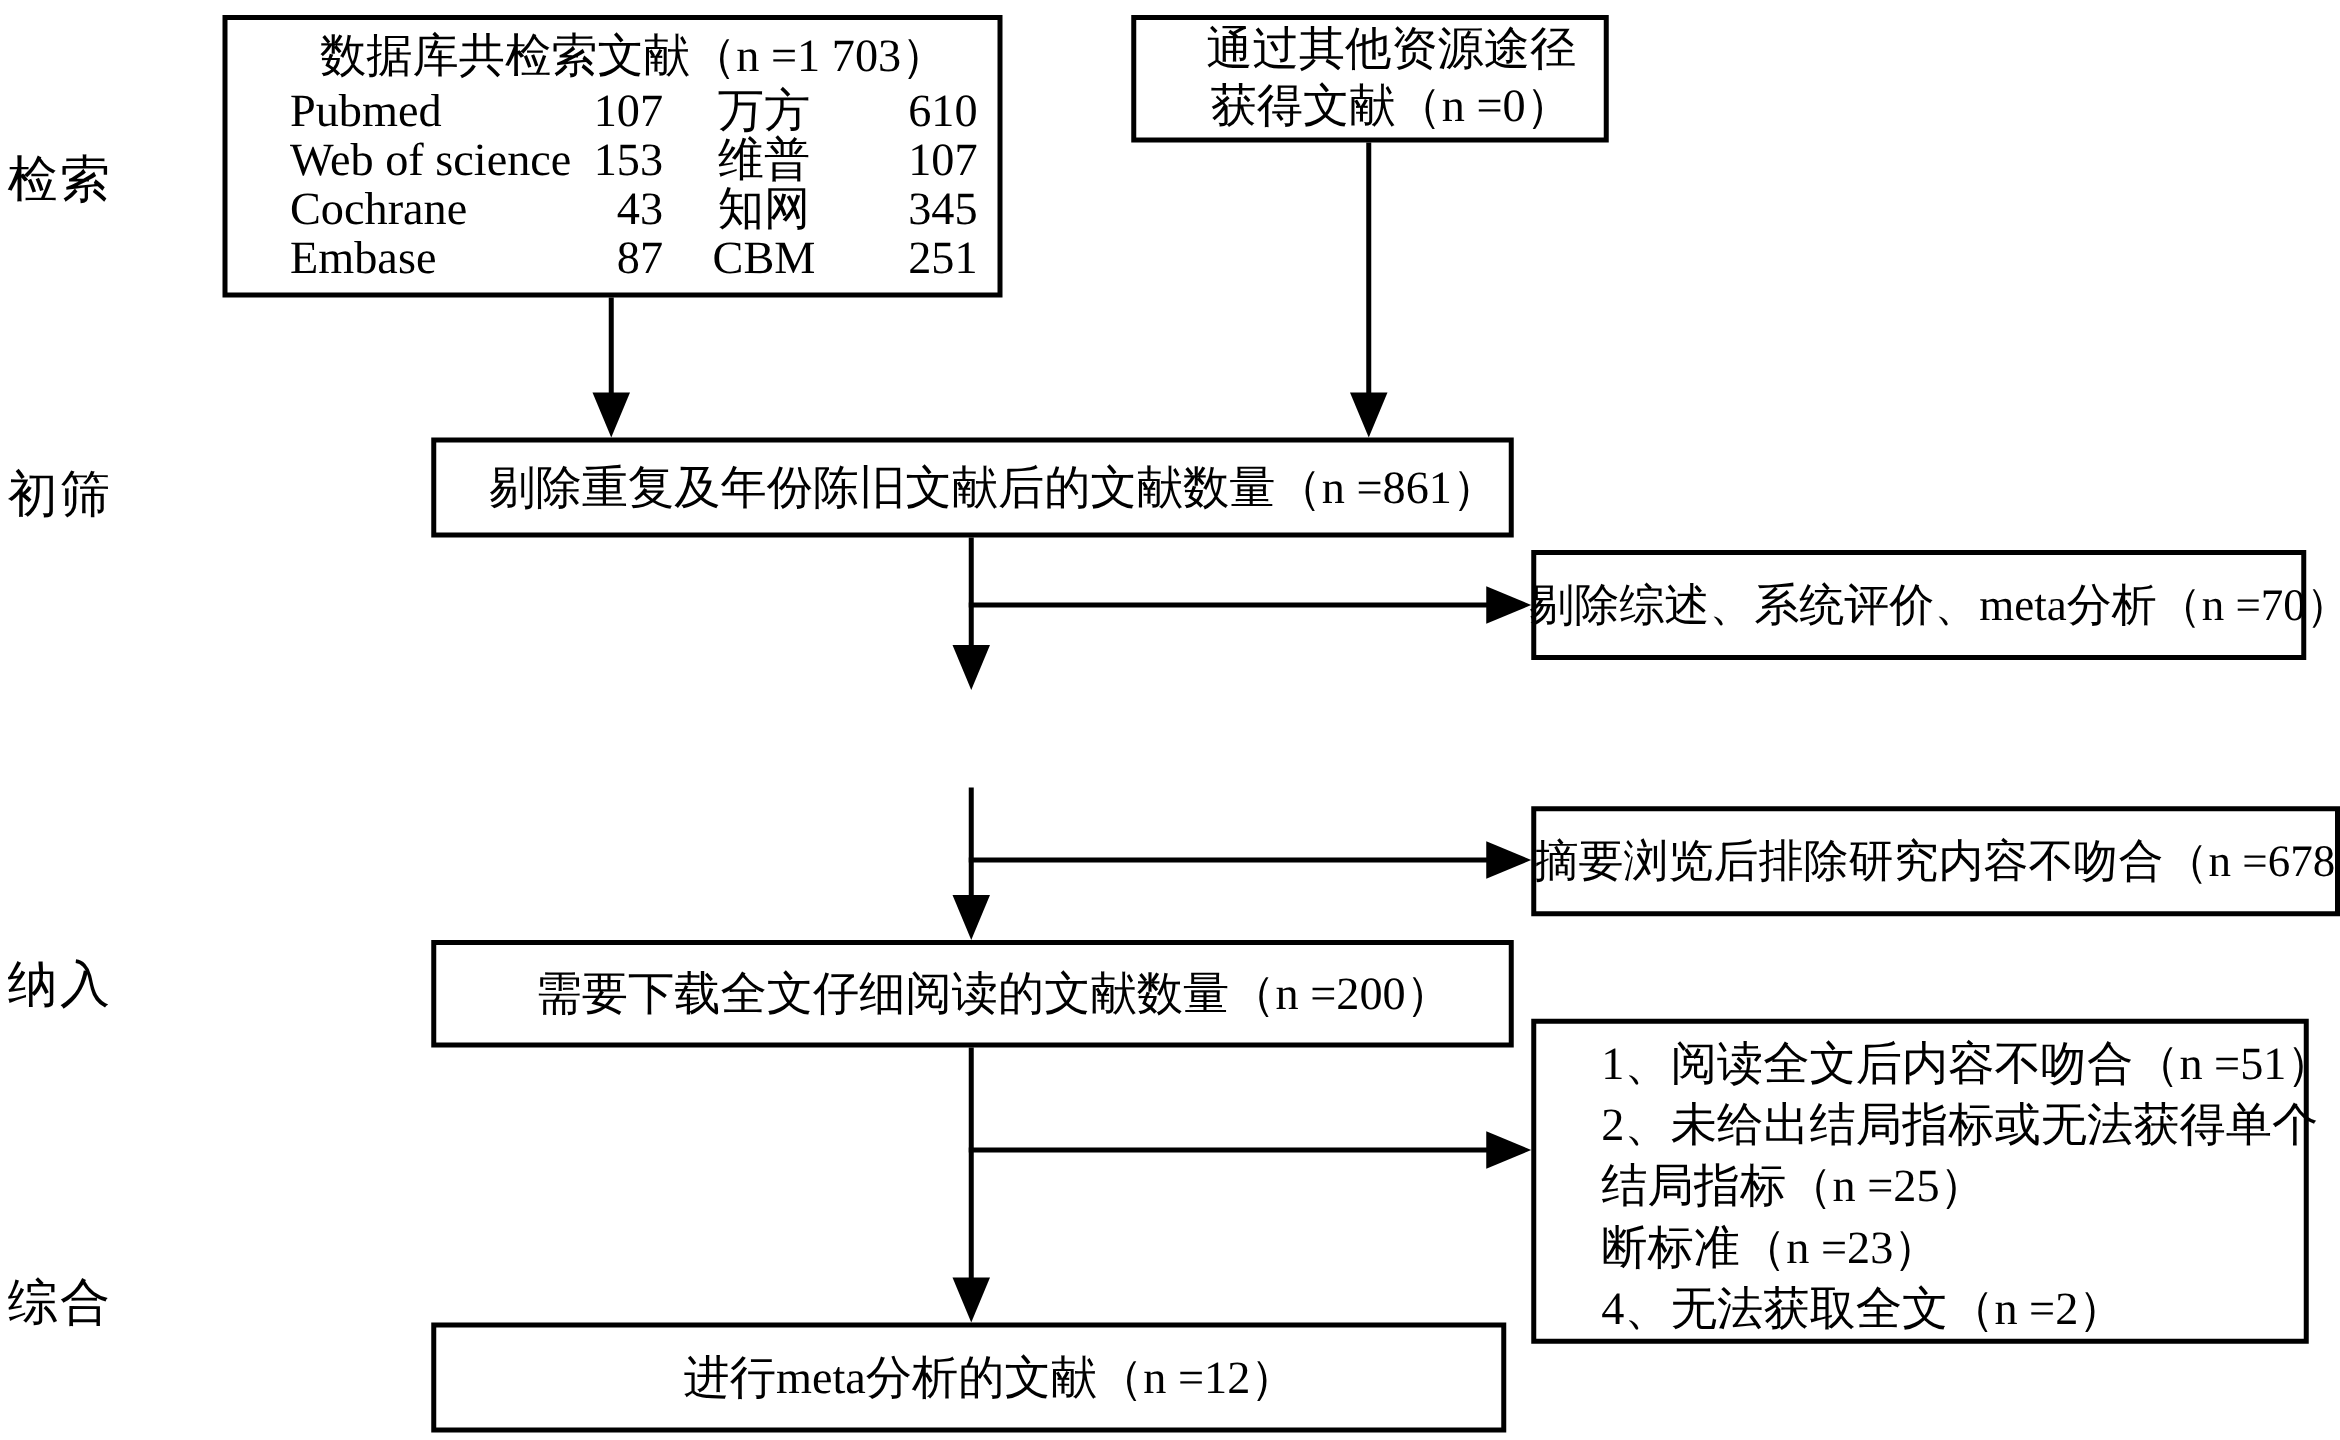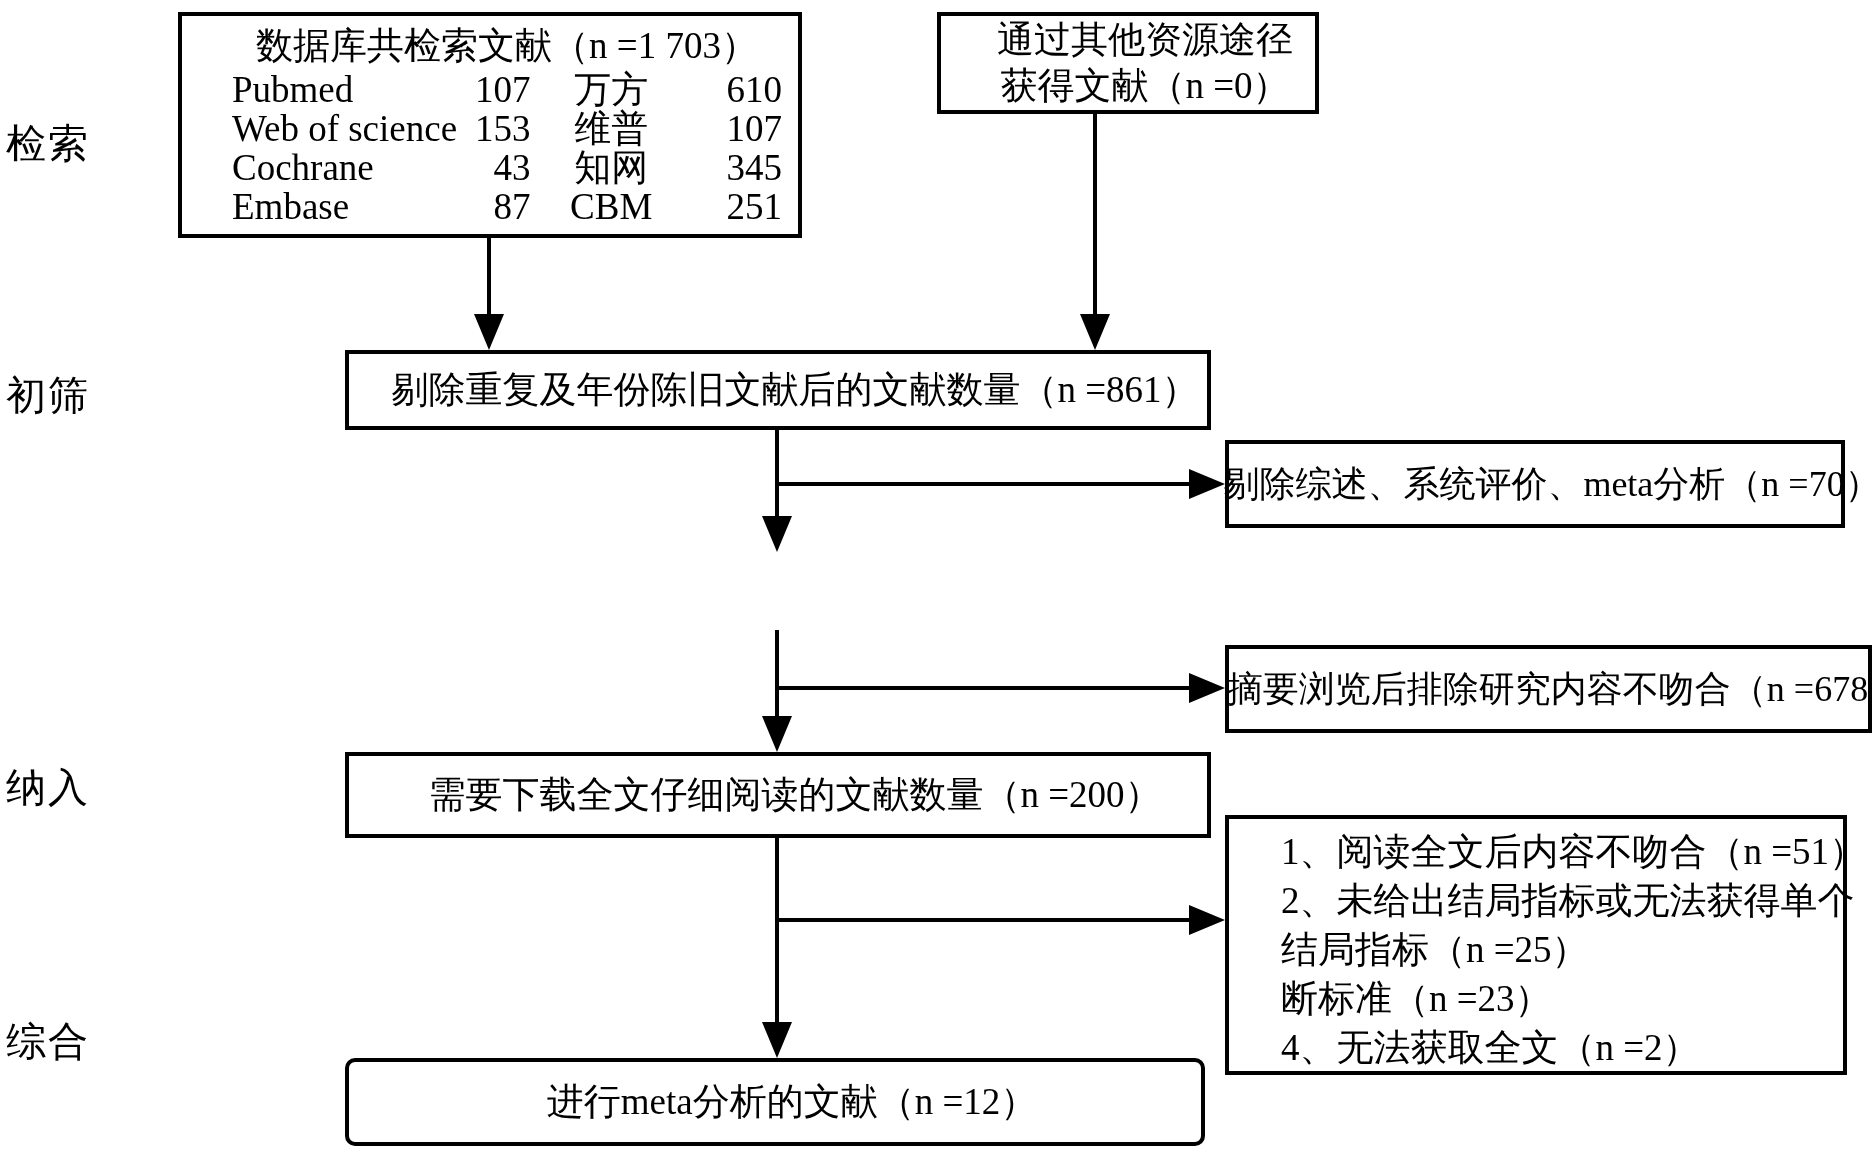--- a/index.html
+++ b/index.html
@@ -108,21 +108,21 @@
       <span class="c4">345</span>
     </div>
     <div class="db-row">
       <span class="c1">Embase</span>
       <span class="c2">87</span>
       <span class="c3">CBM</span>
       <span class="c4">251</span>
     </div>
   </div>
 
-  <div class="box two-line" style="left:937px;top:12px;width:382px;height:102px;flex-direction:column;">
+  <div class="box two-line" style="left:905px;top:12px;width:382px;height:102px;flex-direction:column;">
     <div>通过其他资源途径</div>
     <div>获得文献（n =0）</div>
   </div>
 
   <div class="box" style="left:345px;top:350px;width:866px;height:80px;">
     <span>剔除重复及年份陈旧文献后的文献数量（n =861）</span>
   </div>
 
   <div class="box" style="left:1225px;top:440px;width:620px;height:88px;font-size:36px;">
     <span>剔除综述、系统评价、meta分析（n =70）</span>
@@ -138,21 +138,21 @@
   </div>
 
   <div class="box multi" style="left:1225px;top:815px;width:622px;height:260px;padding-top:8px;">
     <div class="excl-line">1、阅读全文后内容不吻合（n =51）</div>
     <div class="excl-line">2、未给出结局指标或无法获得单个</div>
     <div class="excl-line">结局指标（n =25）</div>
     <div class="excl-line">断标准（n =23）</div>
     <div class="excl-line">4、无法获取全文（n =2）</div>
   </div>
 
-  <div class="box" style="left:345px;top:1058px;width:860px;height:88px;border-radius:10px;">
+  <div class="box" style="left:345px;top:1058px;width:860px;height:88px;">
     <span>进行meta分析的文献（n =12）</span>
   </div>
 
   <div class="vline" style="left:487px;top:238px;height:80px;"></div>
   <div class="arrow-down" style="left:474px;top:314px;"></div>
 
   <div class="vline" style="left:1093px;top:114px;height:202px;"></div>
   <div class="arrow-down" style="left:1080px;top:314px;"></div>
 
   <div class="vline" style="left:775px;top:430px;height:88px;"></div>

